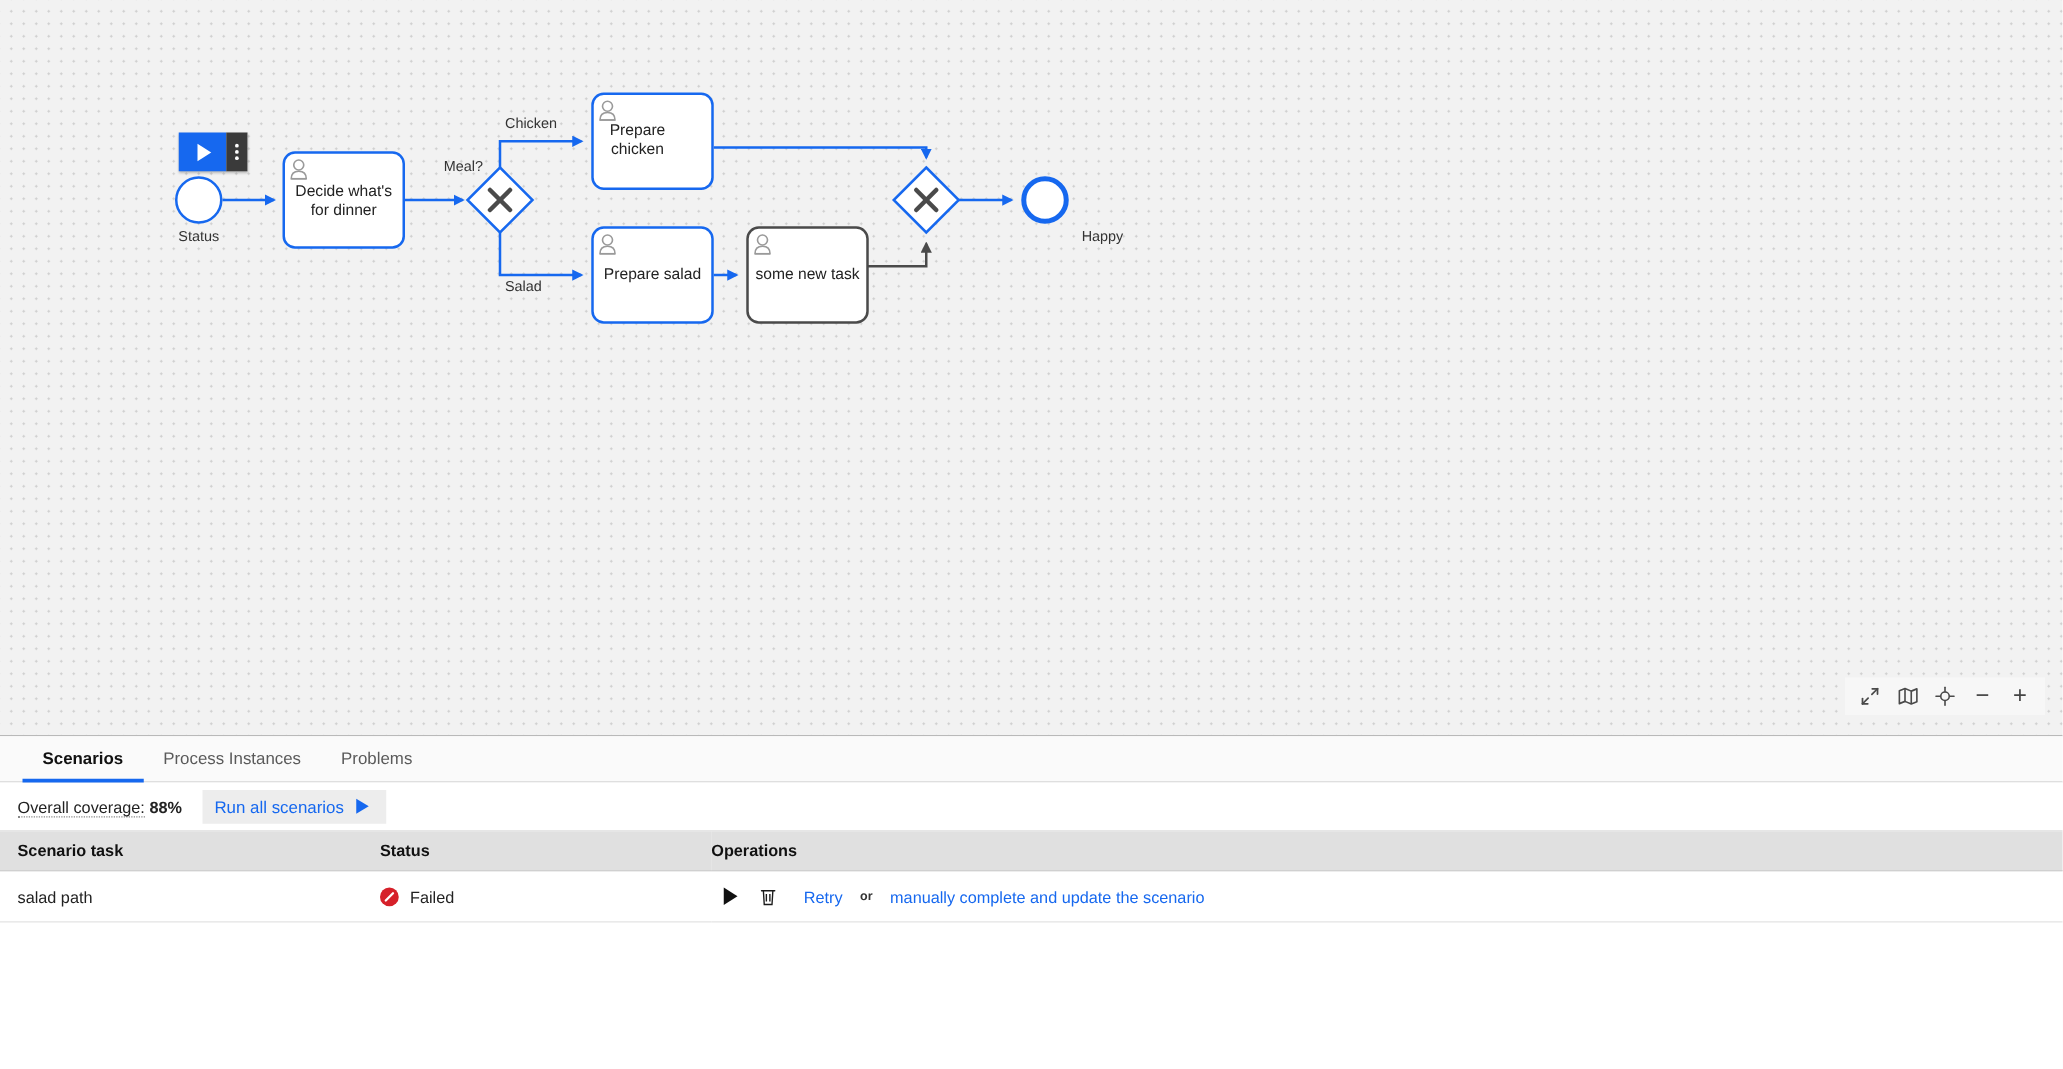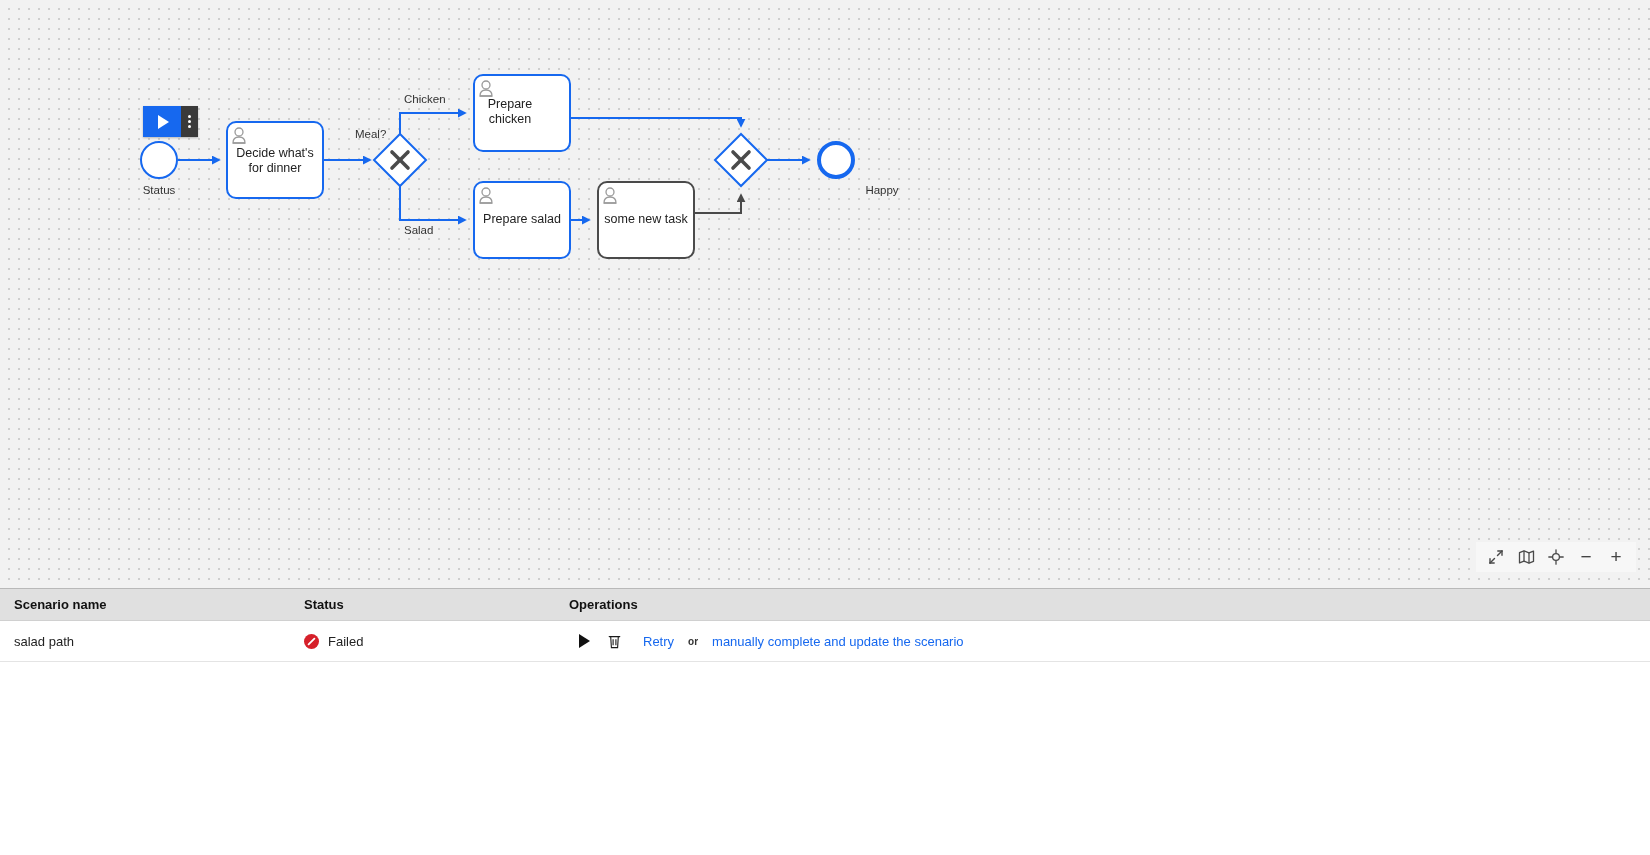--- a/index.html
+++ b/index.html
@@ -400,26 +400,41 @@
         <path d="M11.8 8 L15.2 8" stroke-linecap="round"></path>
       </svg>
     </div>
     <div class="tool txt">−</div>
     <div class="tool txt">+</div>
   </div>
 </div>
 
 <div id="panel">
 
-
+  <div id="tabs">
+    <div class="tab active">Scenarios</div>
+    <div class="tab">Process Instances</div>
+    <div class="tab">Problems</div>
+  </div>
+
+  <div id="coverage-bar">
+    <div id="coverage-text">
+      <span class="lbl">Overall coverage:</span>
+      <span class="val">88%</span>
+    </div>
+    <div id="run-all">
+      <span>Run all scenarios</span>
+      <span class="tri"></span>
+    </div>
+  </div>
 
   <table id="scenario-table">
     <thead>
       <tr>
-        <th class="col-name">Scenario name</th>
+        <th class="col-name">Scenario task</th>
         <th class="col-status">Status</th>
         <th class="col-ops">Operations</th>
       </tr>
     </thead>
     <tbody>
       <tr>
         <td class="col-name">salad path</td>
         <td class="col-status">
           <div class="status-cell">
             <span class="status-ico fail">

